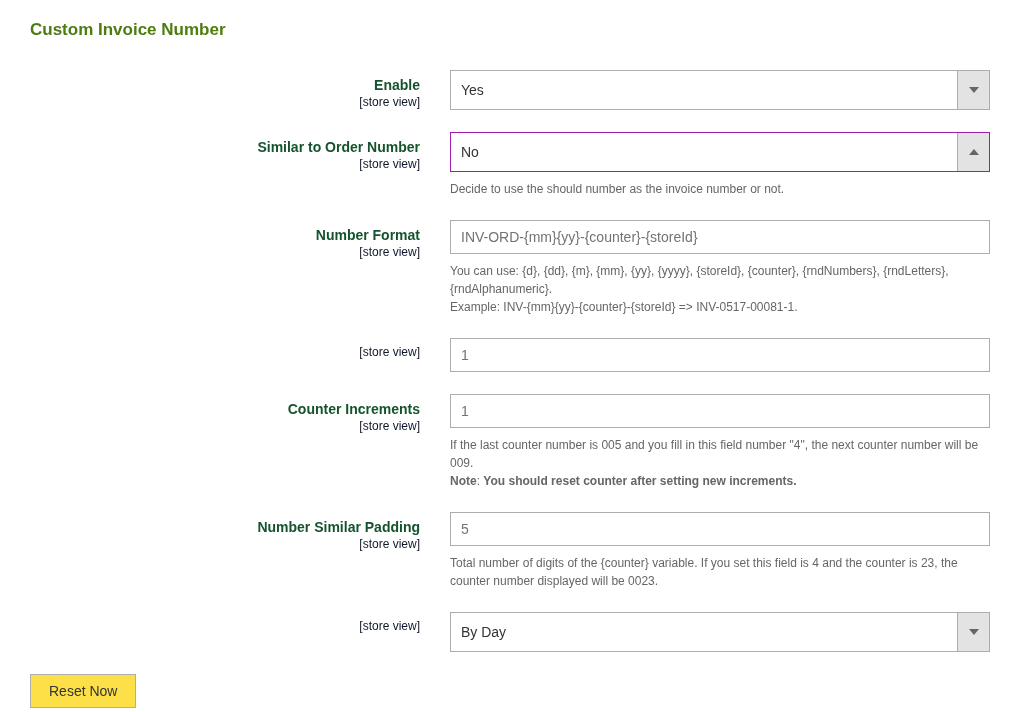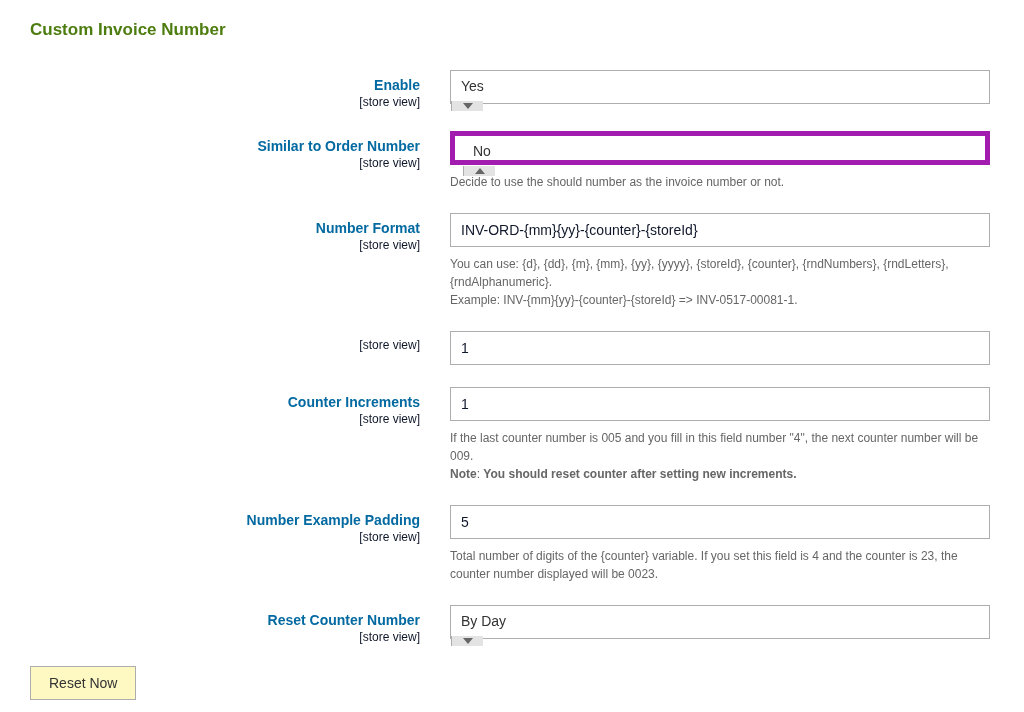--- a/index.html
+++ b/index.html
@@ -26,45 +26,43 @@
     }
     .label-col {
       width: 420px;
       text-align: right;
       padding-right: 30px;
       padding-top: 6px;
     }
     .field-label {
       font-size: 14px;
       font-weight: 600;
-      color: #0369a1;
+      color: #14532d;
       line-height: 1.3;
     }
     .scope-label {
       font-size: 12px;
       color: #0f172a;
       margin-top: 1px;
     }
     .input-col {
       flex: 1;
       max-width: 540px;
     }
     .select-wrapper {
       position: relative;
       display: flex;
       align-items: stretch;
       width: 100%;
-      height: 34px;
+      height: 40px;
       border: 1px solid #adadad;
       background: #fff;
-      flex-direction: column;
     }
     .select-wrapper.active {
-      border: 5px solid #a21caf;
-      padding-left: 8px;
+      border: 1px solid #a21caf;
     }
     .select-value {
       flex: 1;
       padding: 7px 10px;
       font-size: 14px;
       color: #333;
       display: flex;
       align-items: center;
     }
     .select-arrow {
@@ -78,33 +76,33 @@
     .select-arrow svg {
       width: 10px;
       height: 10px;
     }
     .text-input {
       width: 100%;
       height: 34px;
       border: 1px solid #adadad;
       padding: 7px 10px;
       font-size: 14px;
-      color: #0f172a;
+      color: #737373;
       font-family: inherit;
     }
     .help-text {
       font-size: 12px;
       color: #666;
       margin-top: 8px;
       line-height: 1.5;
     }
     .btn {
       display: inline-block;
       padding: 8px 18px;
-      background: #fef9c3;
+      background: #fde047;
       border: 1px solid #adadad;
       font-size: 14px;
       color: #333;
       cursor: pointer;
       font-family: inherit;
     }
   </style>
 </head>
 <body>
 
@@ -177,32 +175,31 @@
     <input class="text-input" type="text" value="1" style="">
     <div class="help-text">
       <span>If the last counter number is 005 and you fill in this field number "4", the next counter number will be 009.</span><br>
       <strong>Note</strong><span>: </span><strong>You should reset counter after setting new increments.</strong>
     </div>
   </div>
 </div>
 
 <div class="form-row">
   <div class="label-col">
-    <div class="field-label">Number Example Padding</div>
+    <div class="field-label">Number Similar Padding</div>
     <div class="scope-label">[store view]</div>
   </div>
   <div class="input-col">
     <input class="text-input" type="text" value="5" style="">
     <div class="help-text">Total number of digits of the {counter} variable. If you set this field is 4 and the counter is 23, the counter number displayed will be 0023.</div>
   </div>
 </div>
 
 <div class="form-row">
   <div class="label-col">
-    <div class="field-label">Reset Counter Number</div>
     <div class="scope-label">[store view]</div>
   </div>
   <div class="input-col">
     <div class="select-wrapper">
       <div class="select-value">By Day</div>
       <div class="select-arrow">
         <svg viewBox="0 0 10 10">
             <path d="M0 2 L5 8 L10 2 Z" fill="#666"></path>
           </svg>
       </div>

